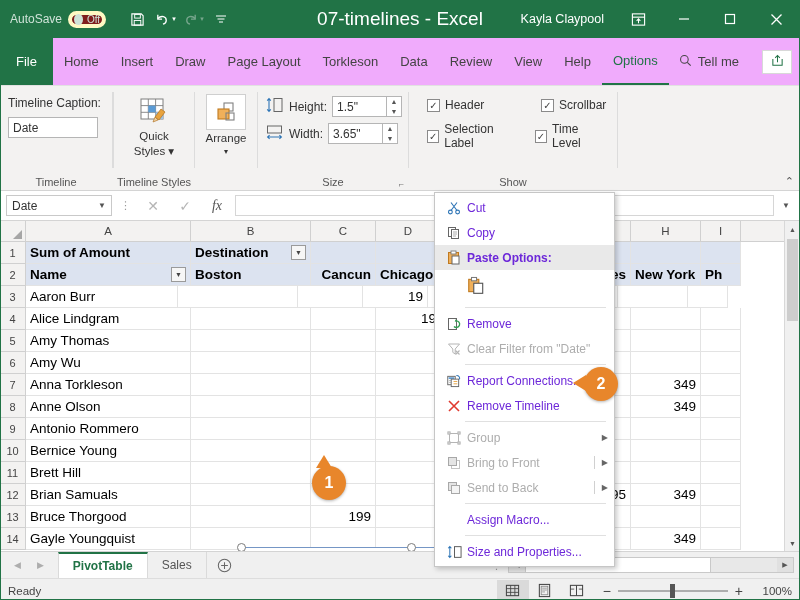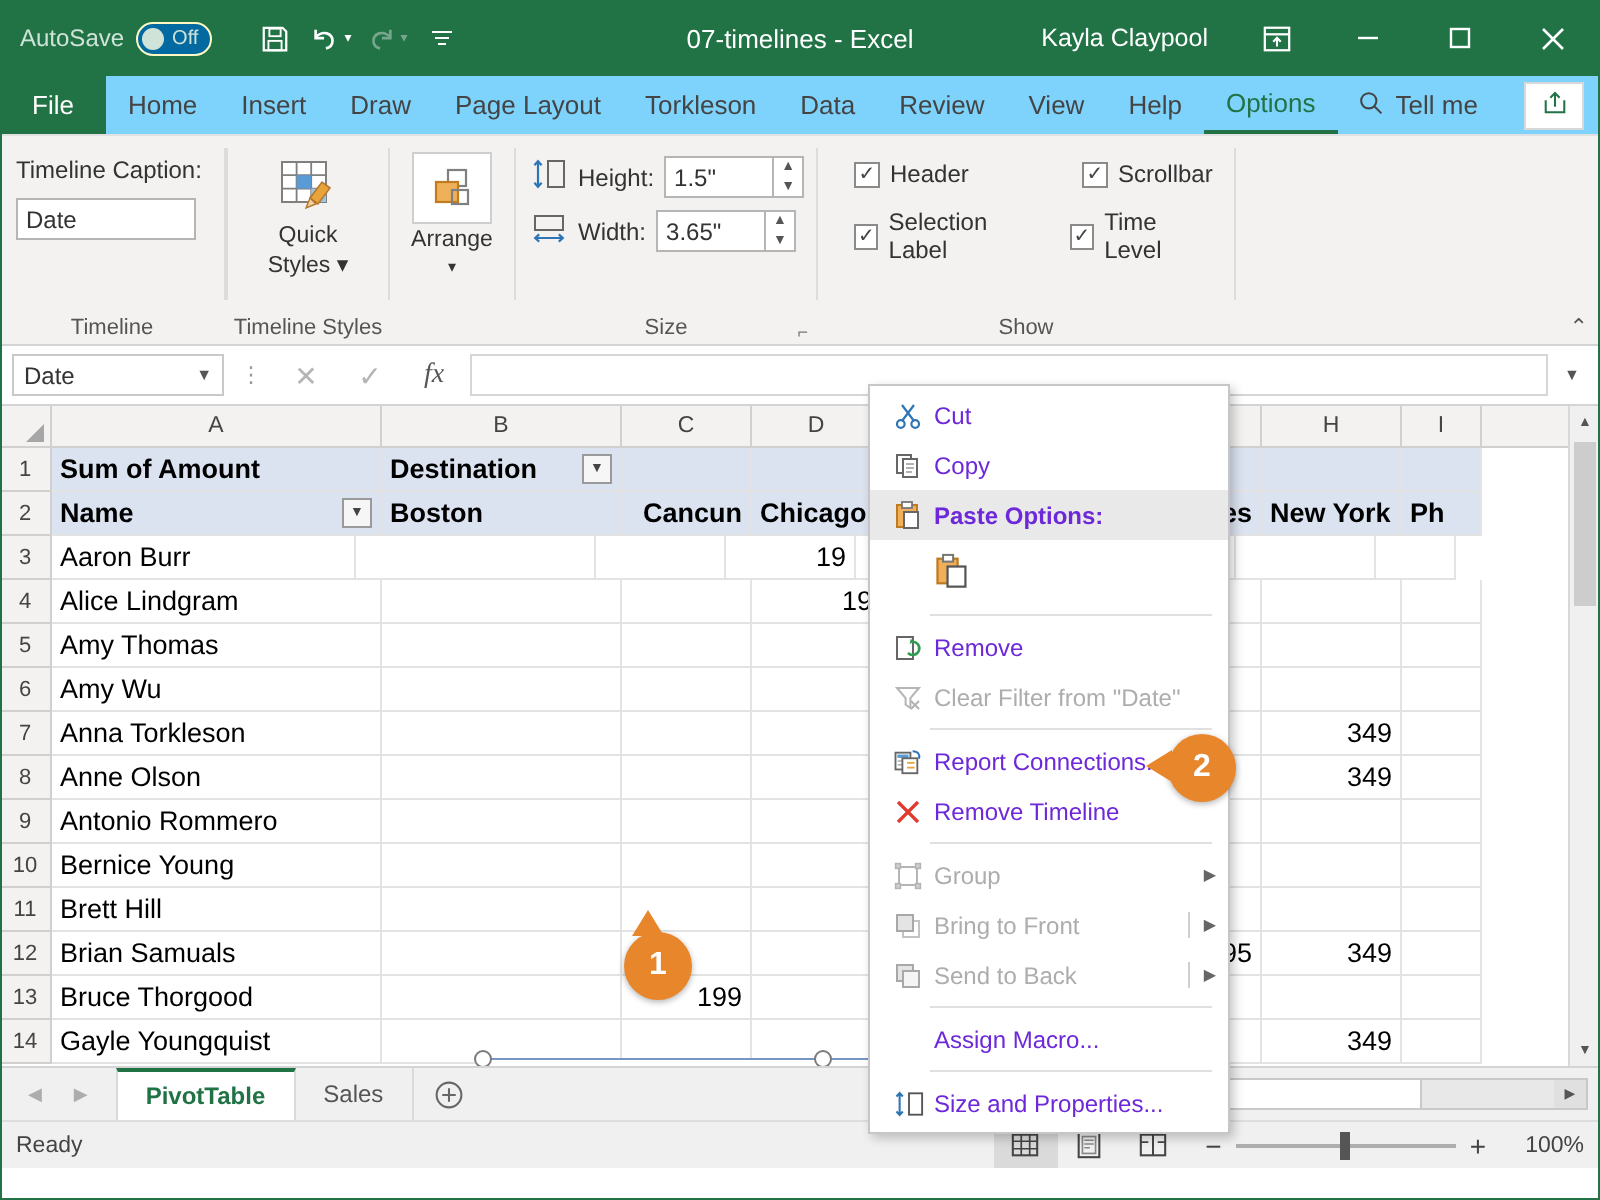--- a/index.html
+++ b/index.html
@@ -14,47 +14,47 @@
 
   
   .titlebar {
     height: 38px; background: #217346; color: #fff;
     display: flex; align-items: center; position: relative;
   }
   .autosave { display: flex; align-items: center; gap: 6px; margin-left: 10px; }
   .autosave-label { font-size: 12px; color: #cfe3d8; }
   .toggle {
     width: 38px; height: 17px; border-radius: 9px;
-    border: 1px solid #fef9c3; background: #0369a1;
+    border: 4px solid #fef9c3; background: #7f1d1d;
     display: flex; align-items: center; padding: 2px; position: relative;
   }
   .toggle-knob { width: 11px; height: 11px; border-radius: 50%; background: #cfe3d8; }
   .toggle-text { font-size: 10px; color: #cfe3d8; margin-left: 4px; }
   .qat { display: flex; align-items: center; gap: 2px; margin-left: 18px; }
   .qat-btn {
     width: 26px; height: 26px; display: flex; align-items: center; justify-content: center;
     color: #fff;
   }
   .qat-btn.dim { color: #77a68d; }
   .title-center {
     position: absolute; left: 0; right: 0; text-align: center;
-    font-size: 13px; color: #fff; pointer-events: none;
+    font-size: 19px; color: #fff; pointer-events: none;
   }
   .user-area {
     margin-left: auto; display: flex; align-items: center; gap: 2px; padding-right: 2px;
   }
   .username { font-size: 12.5px; color: #fff; margin-right: 10px; }
   .winbtn {
     width: 44px; height: 38px; display: flex; align-items: center; justify-content: center;
     color: #fff;
   }
 
   
   .tabbar {
-    height: 30px; background: #7dd3fc; display: flex; align-items: stretch;
+    height: 48px; background: #f0abfc; display: flex; align-items: stretch;
     border-bottom: 1px solid #e1e1e1; position: relative;
   }
   .tab {
     padding: 12px 11px; display: flex; align-items: center;
     font-size: 13px; color: #444; cursor: default;
   }
   .tab.file { background: #217346; color: #fff; padding: 0 16px; }
   .tab.active { color: #217346; border-bottom: 2px solid #217346; }
   .tellme { display: flex; align-items: center; gap: 6px; padding: 0 10px; color: #444; font-size: 13px; }
   .share-btn {

